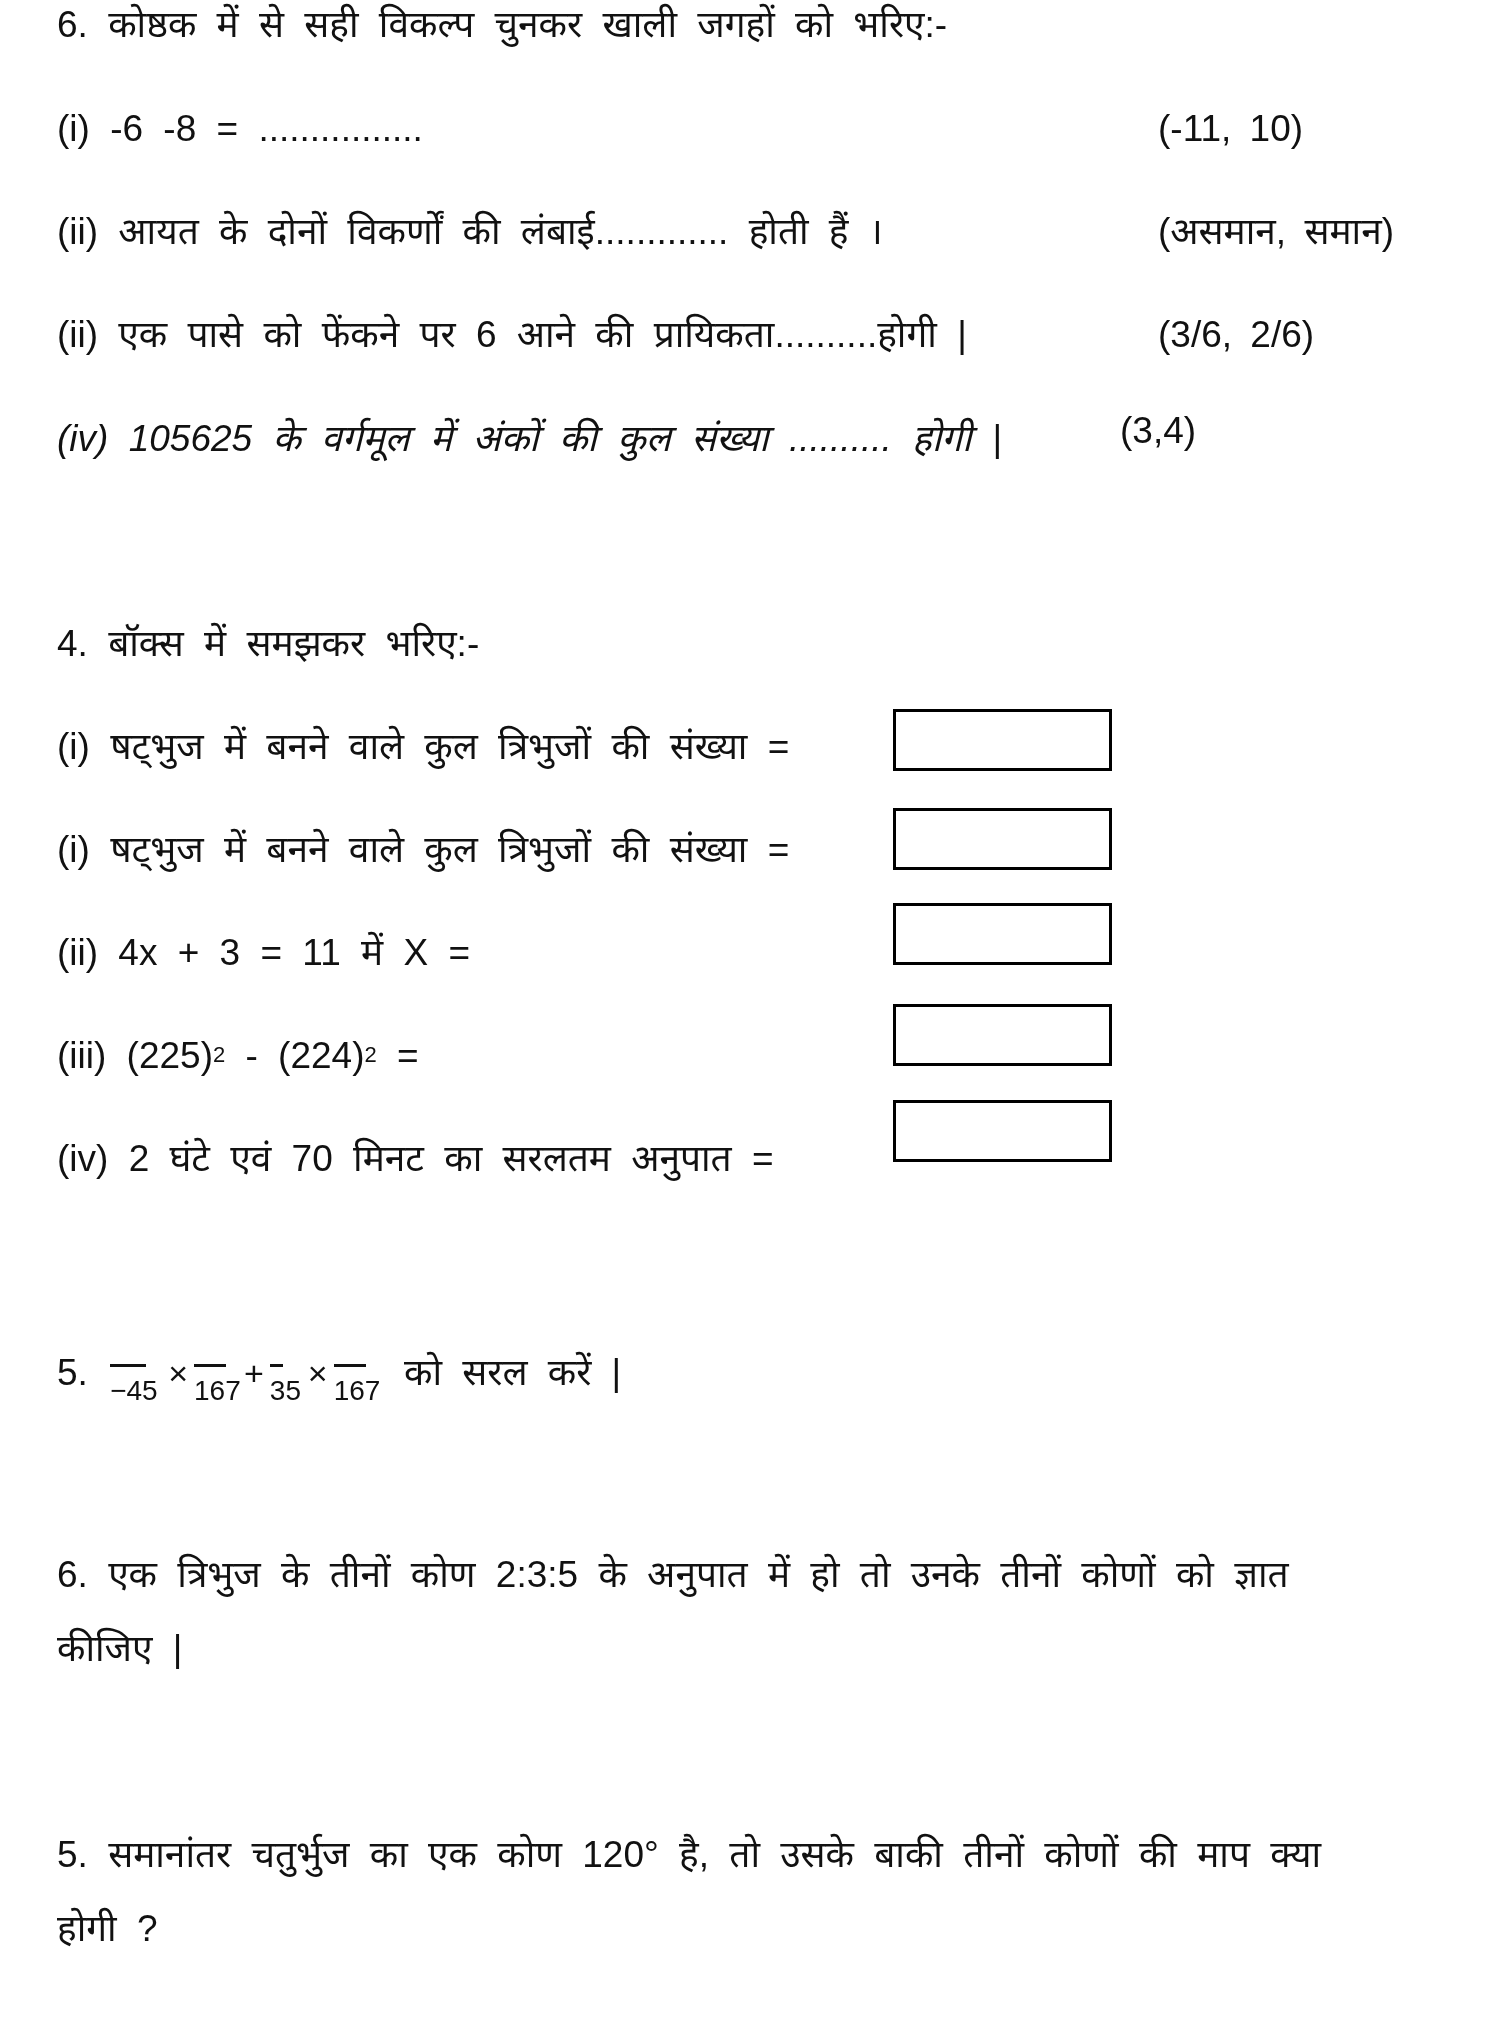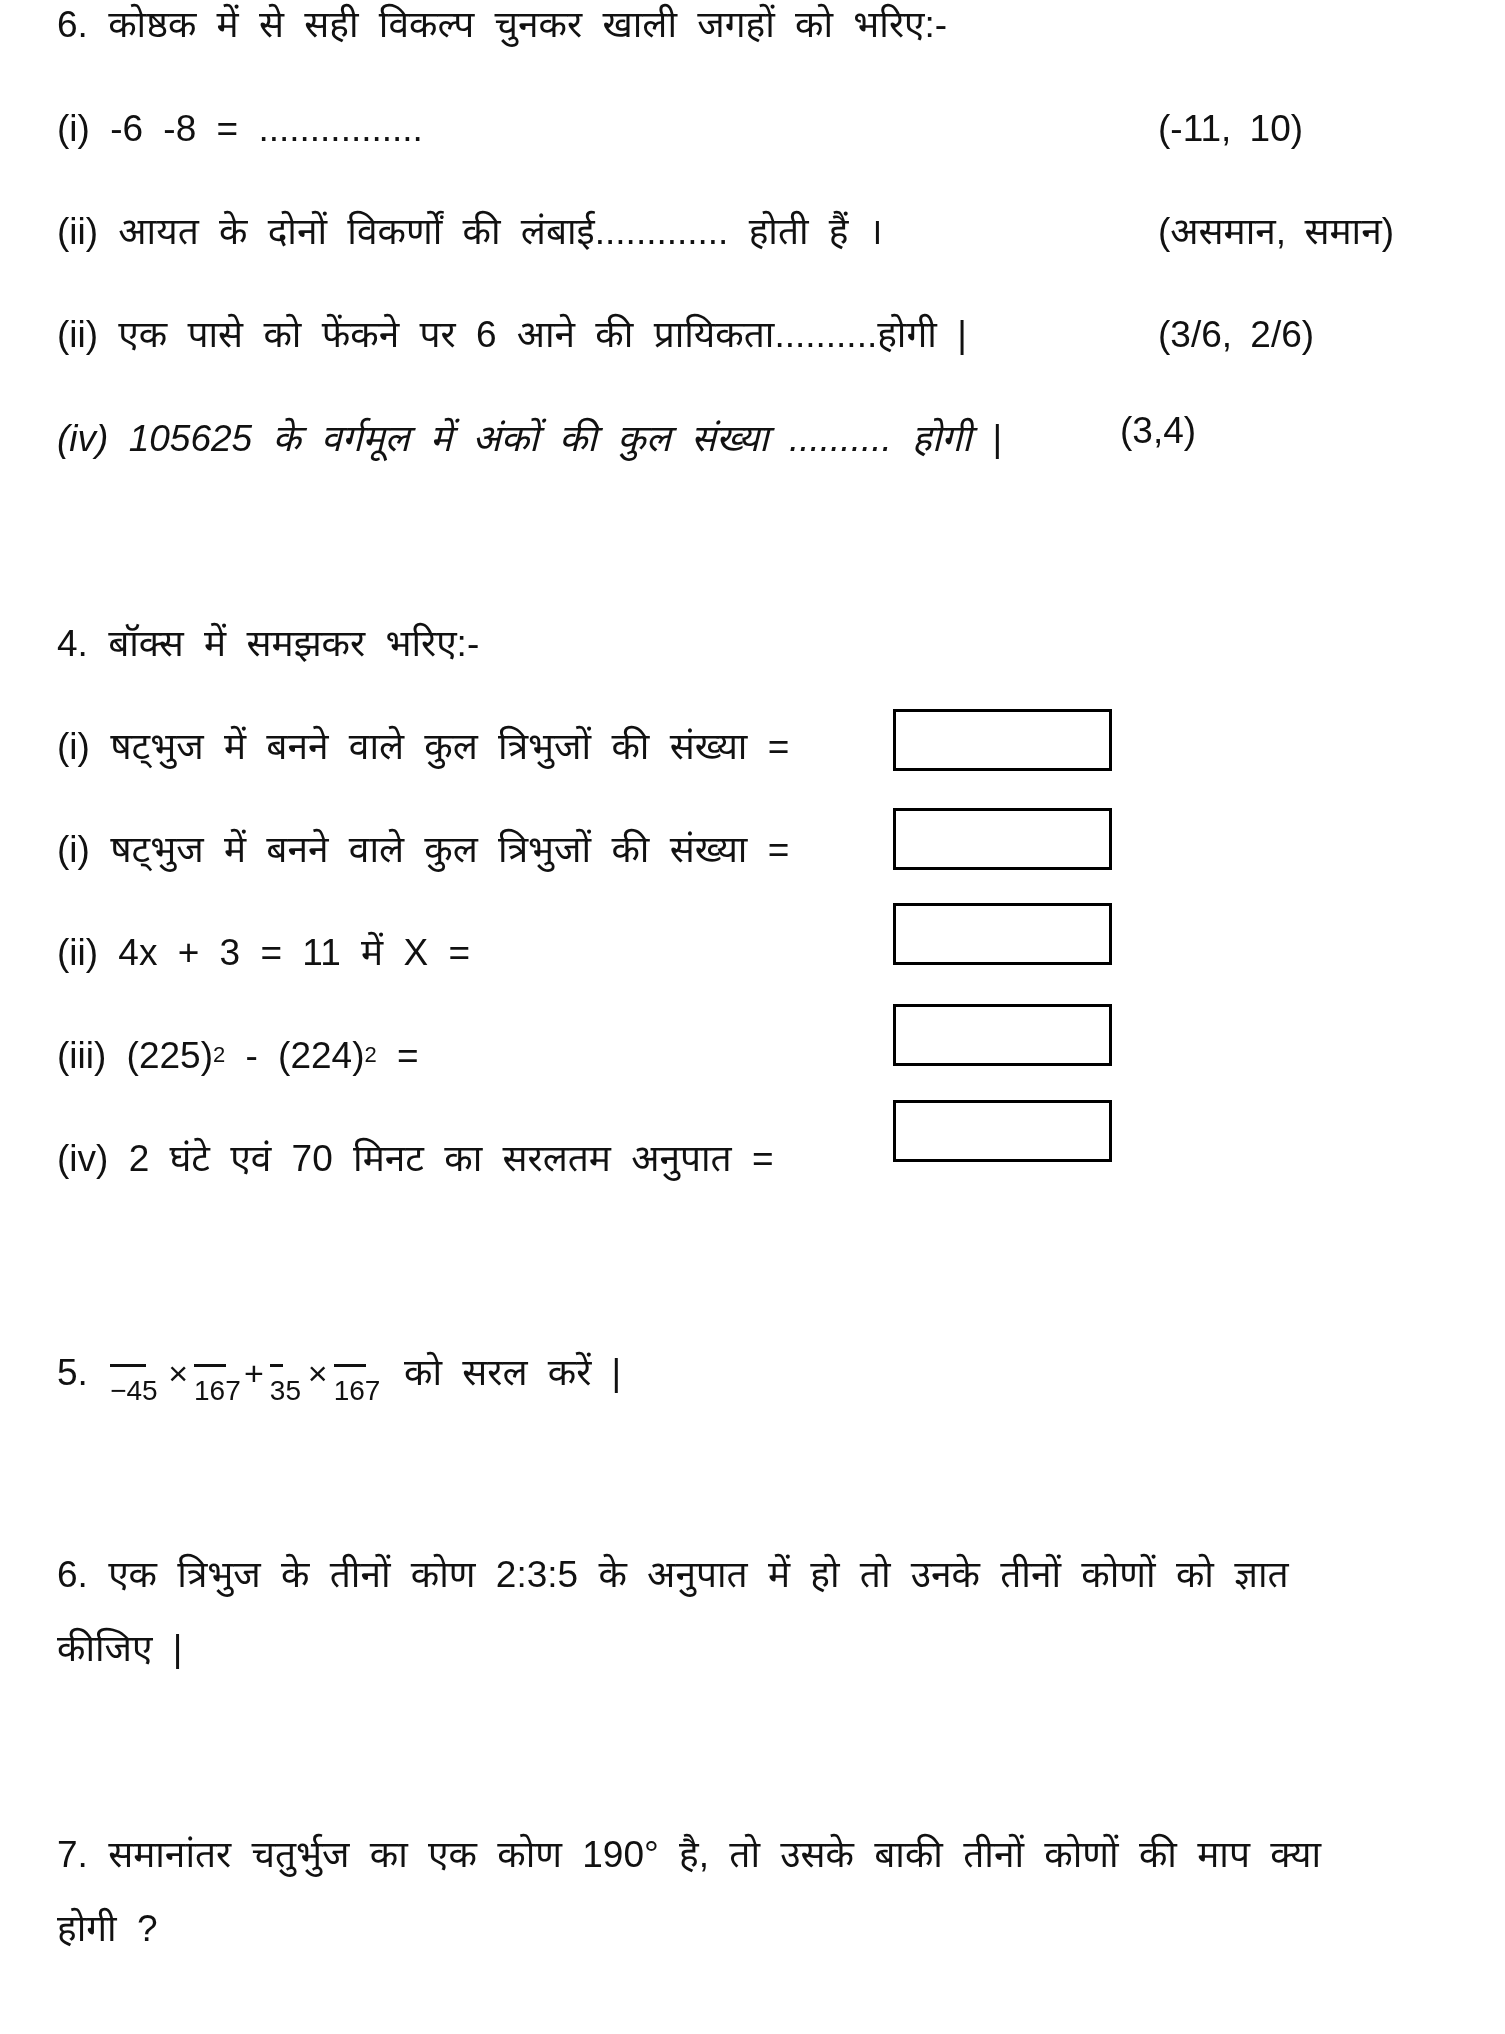--- a/index.html
+++ b/index.html
@@ -85,14 +85,14 @@
   </span><span class="op">×</span><span class="frac" style="width:48px;">
     <span class="num">167</span>
     <span class="bar" style="width:32px;"></span>
   </span>
   <span>को सरल करें |</span>
 </div>
 
 <div class="line" style="top:1556px;">6. एक त्रिभुज के तीनों कोण 2:3:5 के अनुपात में हो तो उनके तीनों कोणों को ज्ञात</div>
 <div class="line" style="top:1630px;">कीजिए |</div>
 
-<div class="line" style="top:1836px;">7. समानांतर चतुर्भुज का एक कोण 190° है, तो उसके बाकी तीनों कोणों की माप क्या</div>
+<div class="line" style="top:1836px;">5. समानांतर चतुर्भुज का एक कोण 120° है, तो उसके बाकी तीनों कोणों की माप क्या</div>
 <div class="line" style="top:1910px;">होगी ?</div>
 
 </body></html>

